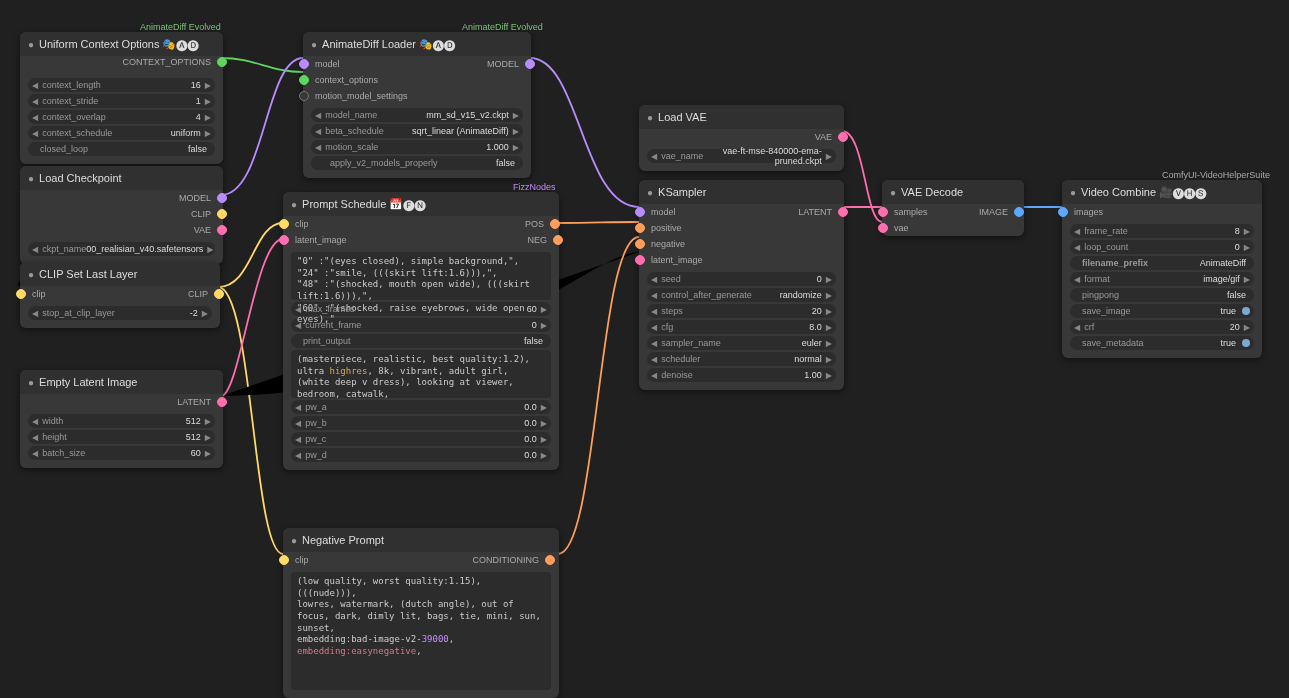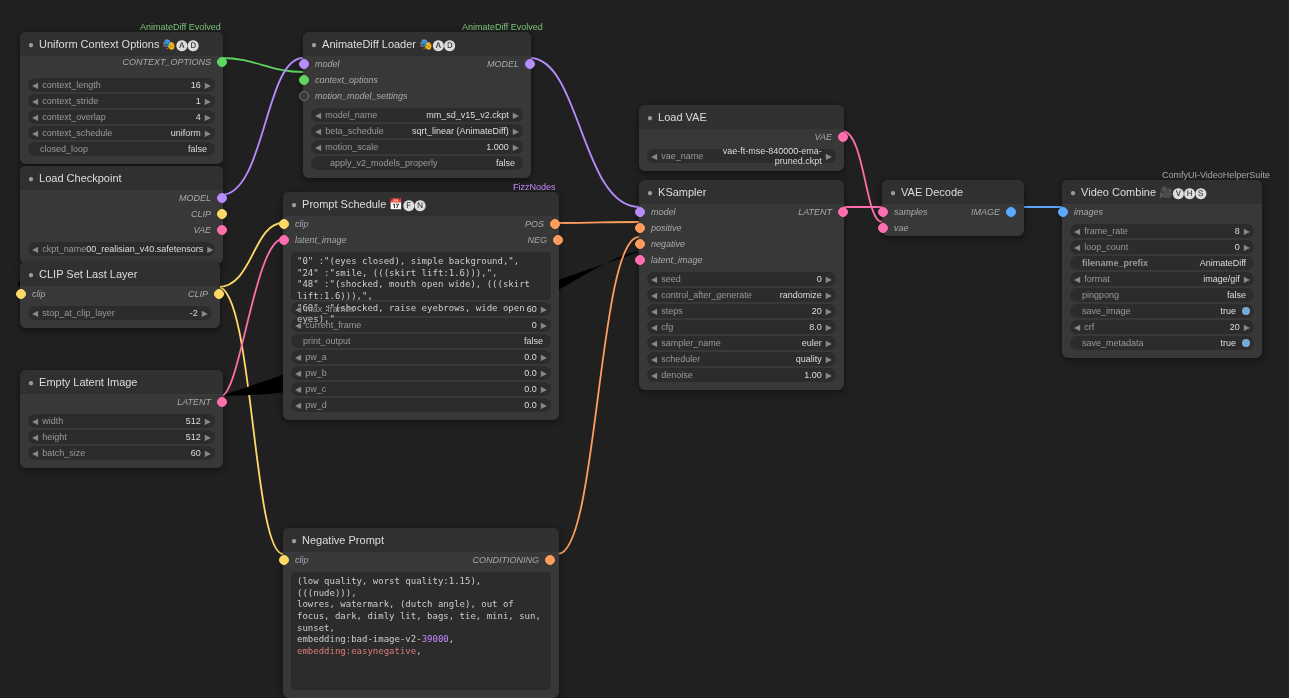--- a/index.html
+++ b/index.html
@@ -12,21 +12,21 @@
   .cat{position:absolute;font-size:9px;color:#aaa;}
   .cat.gr{color:#7ac47a;}
   .slots{display:flex;flex-direction:column;}
   .slot{display:flex;align-items:center;font-size:9px;padding:1px 0;position:relative;height:14px;}
   .slot .port{width:8px;height:8px;border-radius:50%;border:1px solid #555;background:#383838;flex-shrink:0;}
   .slot.in{justify-content:flex-start;}
   .slot.in .port{margin-left:-4px;margin-right:6px;}
   .slot.out{justify-content:flex-end;}
   .slot.out .port{margin-right:-4px;margin-left:6px;}
   .slot.out .lbl{text-align:right;}
-  .slot .lbl{color:#aaa;font-style:italic;}
+  .slot .lbl{color:#aaa;}
   .port.purple{background:#b78cff;border-color:#b78cff;}
   .port.pink{background:#ff6eae;border-color:#ff6eae;}
   .port.yellow{background:#ffd966;border-color:#ffd966;}
   .port.orange{background:#ff9d5c;border-color:#ff9d5c;}
   .port.green{background:#5fd65f;border-color:#5fd65f;}
   .port.blue{background:#5ca8ff;border-color:#5ca8ff;}
   .port.gray{border-color:#777;}
   .widgets{padding:2px 8px 6px 8px;}
   .w{display:flex;align-items:center;background:#2c2c2c;border-radius:10px;height:14px;padding:0 4px;margin:2px 0;}
   .w .arr{color:#888;font-size:8px;}
@@ -301,20 +301,21 @@
     <div class="w">
         <span class="arr">◀</span>
         <span class="lbl">current_frame</span>
         <span class="val">0</span>
         <span class="tri-r">▶</span>
       </div>
     <div class="w">
         <span class="lbl" style="margin-left:8px;">print_output</span>
         <span class="val">false</span>
       </div>
+    <div class="txtbox" style="height:40px;"><span>(masterpiece, realistic, best quality:1.2), ultra </span><span class="hl-y">highres</span><span>, 8k, vibrant, adult girl, (white deep v dress), looking at viewer, bedroom, catwalk,</span></div>
     <div class="w">
         <span class="arr">◀</span>
         <span class="lbl">pw_a</span>
         <span class="val">0.0</span>
         <span class="tri-r">▶</span>
       </div>
     <div class="w">
         <span class="arr">◀</span>
         <span class="lbl">pw_b</span>
         <span class="val">0.0</span>
@@ -433,42 +434,42 @@
       </div>
     <div class="w">
         <span class="arr">◀</span>
         <span class="lbl">sampler_name</span>
         <span class="val">euler</span>
         <span class="tri-r">▶</span>
       </div>
     <div class="w">
         <span class="arr">◀</span>
         <span class="lbl">scheduler</span>
-        <span class="val">quality</span>
+        <span class="val">normal</span>
         <span class="tri-r">▶</span>
       </div>
     <div class="w">
         <span class="arr">◀</span>
         <span class="lbl">denoise</span>
         <span class="val">1.00</span>
         <span class="tri-r">▶</span>
       </div>
   </div>
 </div>
 
 <div class="node" style="left:882px;top:180px;width:142px;">
   <div class="node-header">
       <span class="collapse">●</span>
       <span class="title">VAE Decode</span>
     </div>
   <div class="slots">
     <div class="slot in" style="position:relative;">
         <span class="port pink"></span>
         <span class="lbl">samples</span>
-      <span style="position:absolute;right:12px;display:flex;align-items:flex-start;margin-left:20px;">
+      <span style="position:absolute;right:4px;display:flex;align-items:flex-start;margin-left:20px;">
           <span class="lbl">IMAGE</span>
           <span class="port blue" style="margin-left:6px;margin-right:-4px;"></span>
         </span>
     </div>
     <div class="slot in">
         <span class="port pink"></span>
         <span class="lbl">vae</span>
       </div>
   </div>
 </div>

